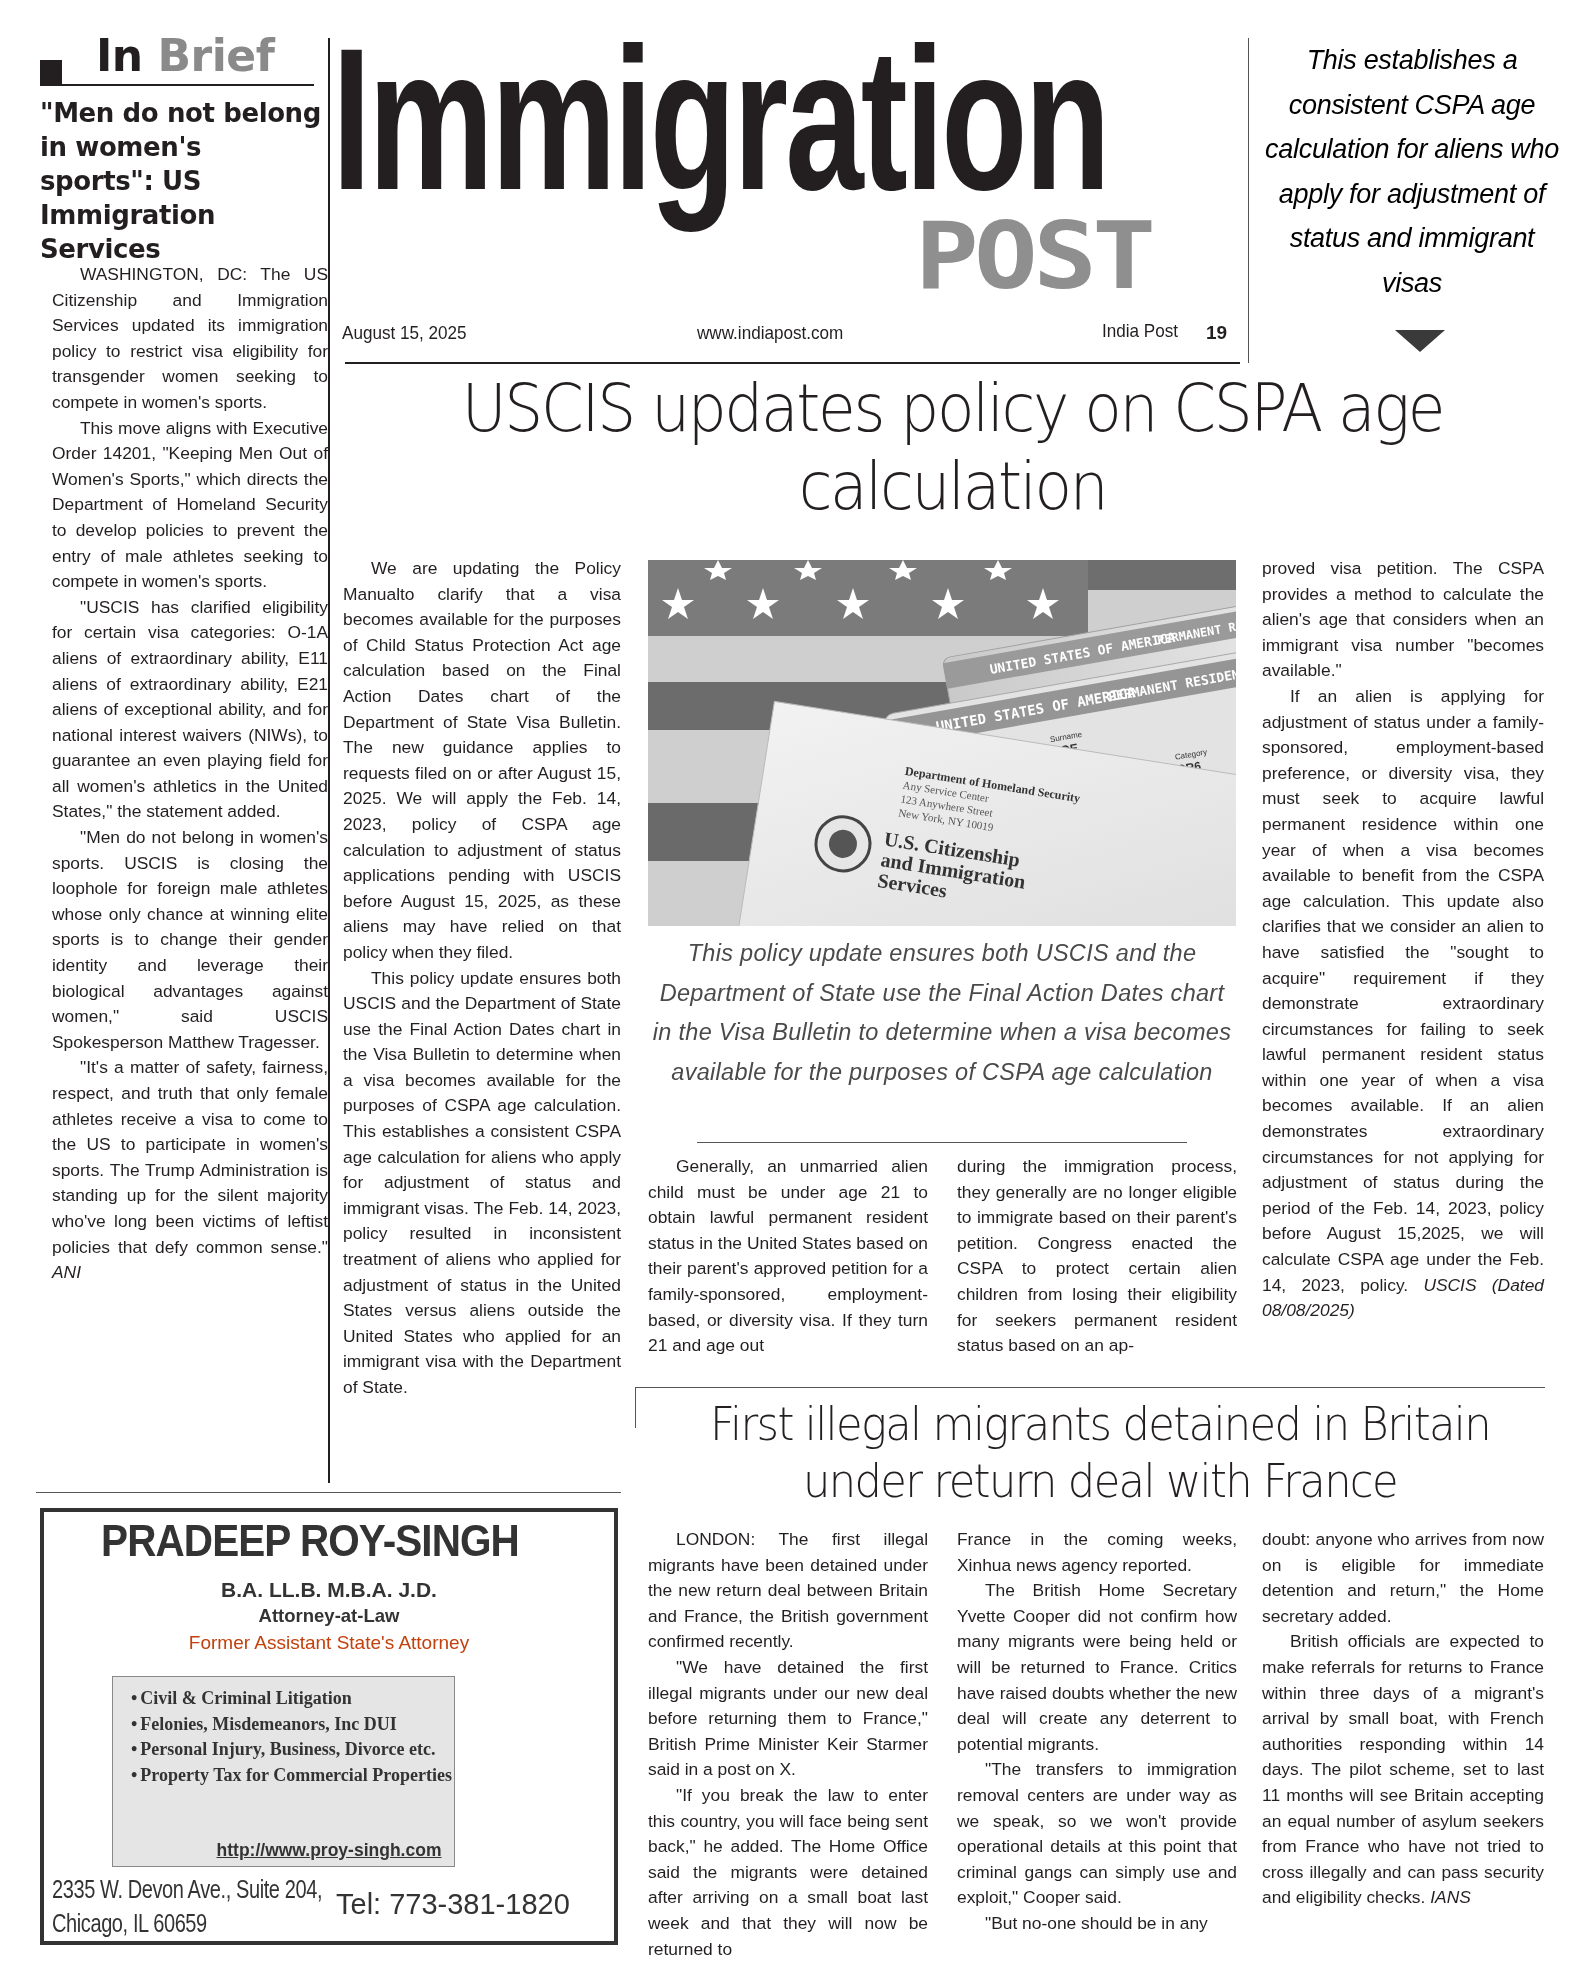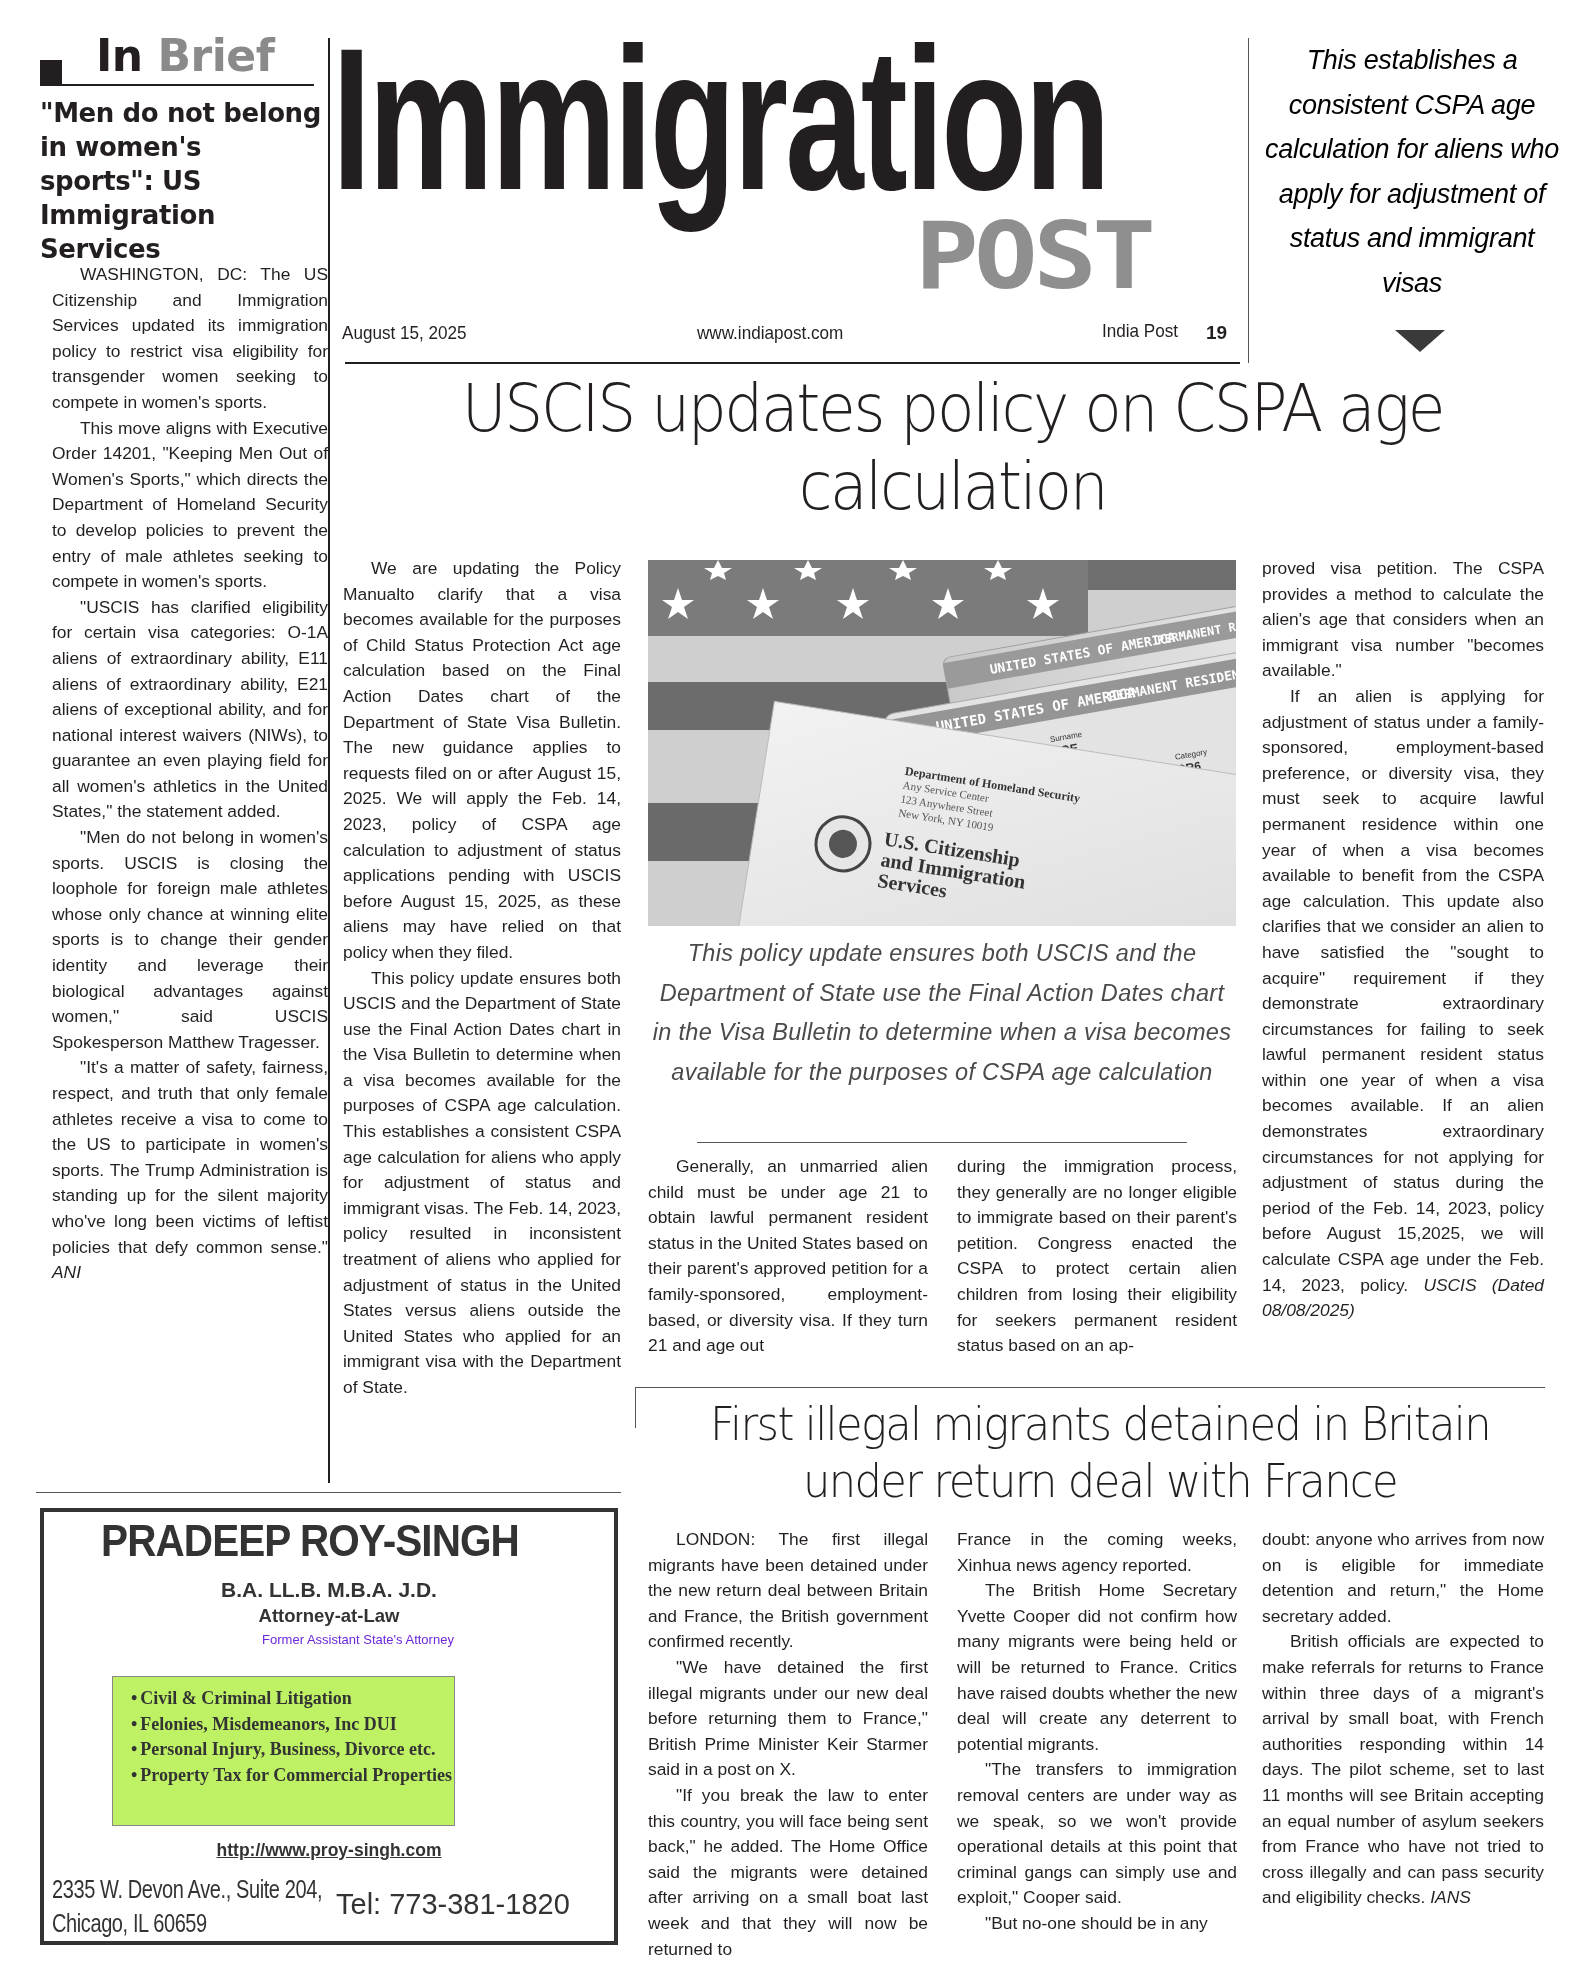--- a/index.html
+++ b/index.html
@@ -53,22 +53,22 @@
   #story2-col1 { left: 648px; top: 1527px; width: 280px; }
   #story2-col2 { left: 957px; top: 1527px; width: 280px; }
   #story2-col3 { left: 1262px; top: 1527px; width: 282px; }
 
   
   #ad-top-rule { left: 36px; top: 1492px; width: 585px; height: 1px; background: #555; }
   #ad-box { left: 40px; top: 1508px; width: 578px; height: 437px; border: 4px solid #333; background: #fff; }
   #ad-name { left: 80px; top: 1516px; width: 500px; text-align: center; font-weight: bold; font-size: 44px; letter-spacing: -1px; color: #333; transform: scaleX(0.92); transform-origin: left top; white-space: nowrap; }
   #ad-degrees { left: 40px; top: 1578px; width: 578px; text-align: center; font-weight: bold; font-size: 21px; color: #333; }
   #ad-title { left: 40px; top: 1605px; width: 578px; text-align: center; font-weight: bold; font-size: 18.5px; color: #333; }
-  #ad-subtitle { left: 40px; top: 1632px; width: 636px; text-align: center; font-size: 13px; color: #6d28d9; }
-  #ad-services { left: 112px; top: 1676px; width: 343px; height: 150px; background: #bef264; border: 1.5px solid #888; padding: 9px 0 0 18px; }
+  #ad-subtitle { left: 40px; top: 1632px; width: 578px; text-align: center; font-size: 19px; color: #c2410c; }
+  #ad-services { left: 112px; top: 1676px; width: 343px; height: 191px; background: #e5e5e5; border: 1.5px solid #888; padding: 9px 0 0 18px; }
   #ad-services ul { list-style: none; font-family: "Liberation Serif", serif; font-weight: bold; font-size: 18px; line-height: 25.5px; color: #333; }
   #ad-services li { white-space: nowrap; }
   #ad-services li::before { content: "\2022"; margin-right: 3px; }
   #ad-url { left: 40px; top: 1840px; width: 578px; text-align: center; font-weight: bold; font-size: 17.5px; color: #333; text-decoration: underline; }
   #ad-address { left: 52px; top: 1872px; font-size: 25px; line-height: 34px; color: #333; transform: scaleX(0.8); transform-origin: left top; white-space: nowrap; letter-spacing: -0.5px; }
   #ad-phone { left: 336px; top: 1888px; font-size: 29px; color: #333; white-space: nowrap; }
 
   .italic { font-style: italic; }
 </style>
 </head>

